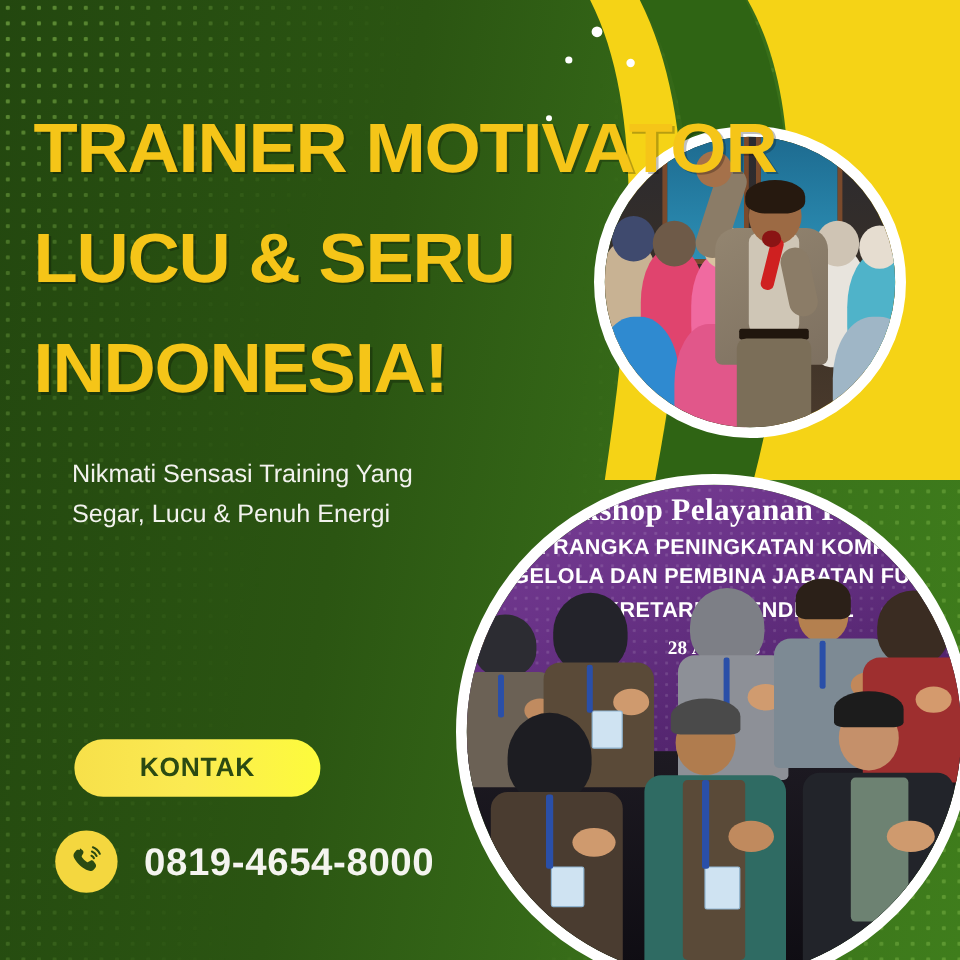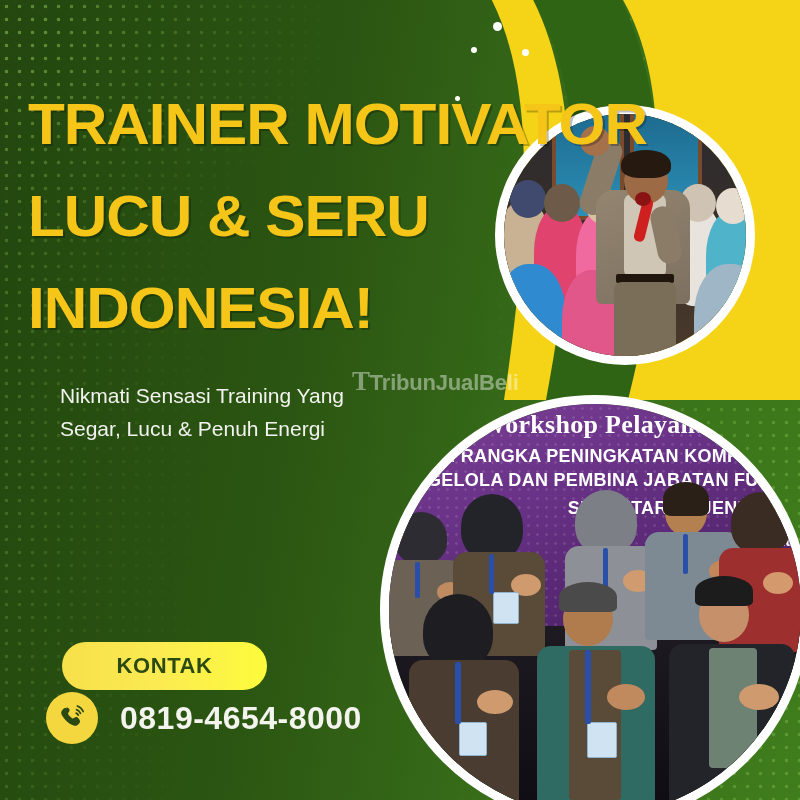--- a/index.html
+++ b/index.html
@@ -58,21 +58,21 @@
   .trainer-legs{position:absolute;background:#7b6e58;border-radius:8px;}
   .mic{position:absolute;background:#cf2020;border-radius:5px;}
   .belt{position:absolute;background:#20160d;border-radius:2px;}
 
   
   .banner{position:absolute;left:0;right:0;top:0;height:58%;
     background:linear-gradient(160deg,#7a3f96 0%,#6a3388 35%,#52246d 75%,#3d1a52 100%);}
   .banner-speck{position:absolute;inset:0;
     background-image:radial-gradient(circle, rgba(255,255,255,.22) 1px, rgba(0,0,0,0) 1.6px);
     background-size:9px 9px;opacity:.55;}
-  .b-txt{position:absolute;left:0;right:0;text-align:right;color:#fff;white-space:nowrap;
+  .b-txt{position:absolute;left:0;right:0;text-align:center;color:#fff;white-space:nowrap;
     font-family:"Liberation Sans", sans-serif;letter-spacing:.3px;}
   .b-title{font-family:"Liberation Serif", serif;font-weight:700;}
   .floor{position:absolute;left:0;right:0;bottom:0;height:46%;background:linear-gradient(180deg,#1d1a22,#0e0c12);}
   .person{position:absolute;}
   .p-head{position:absolute;border-radius:50%;}
   .p-hijab{position:absolute;border-radius:50% 50% 42% 42%;}
   .p-body{position:absolute;border-radius:14px 14px 4px 4px;}
   .p-hand{position:absolute;border-radius:50%;}
   .lanyard{position:absolute;background:#2a4fa8;border-radius:2px;}
   .badge{position:absolute;background:#cfe3f2;border-radius:2px;border:1px solid #8fb4d0;}
@@ -100,21 +100,21 @@
     transform-origin:left center;
     text-shadow:2px 2px 0 rgba(0,0,0,.25);
     font-family:"Liberation Sans", sans-serif;
     white-space:nowrap;
   }
   .subhead{
     position:absolute;left:60px;top:380px;width:330px;
     color:#f2f2ee;font-size:21px;line-height:1.55;font-weight:300;
   }
   .kontak-btn{
-    position:absolute;left:62px;top:642px;
+    position:absolute;left:62px;top:616px;
     width:205px;height:48px;border-radius:26px;
     background:linear-gradient(90deg,#f7e04a 0%,#fbea52 45%,#fdfb3c 100%);
     display:flex;align-items:center;justify-content:center;
     color:#2b4a12;font-size:22px;font-weight:700;letter-spacing:.6px;
     cursor:pointer;border:none;
   }
   .phone-row{position:absolute;left:46px;top:692px;display:flex;align-items:center;gap:22px;}
   .phone-ic{width:52px;height:52px;border-radius:50%;background:#f4d73f;display:flex;align-items:center;justify-content:center;}
   .phone-num{color:#f4f4ef;font-size:32px;font-weight:700;letter-spacing:.5px;}
 </style>
@@ -242,23 +242,20 @@
       <div class="trainer-head" style="left:120px;top:42px;width:44px;height:48px;"></div>
       <div class="trainer-hair" style="left:117px;top:36px;width:50px;height:28px;"></div>
       <div class="trainer-arm" style="left:150px;top:92px;width:24px;height:58px;transform:rotate(-12deg);"></div>
       <div class="mic" style="left:134px;top:84px;width:11px;height:44px;transform:rotate(14deg);"></div>
       <div class="mic" style="left:131px;top:78px;width:16px;height:14px;border-radius:50%;background:#8a1414;"></div>
       <div class="belt" style="left:112px;top:160px;width:58px;height:9px;"></div>
       <div class="trainer-legs" style="left:110px;top:168px;width:62px;height:96px;"></div>
     </div>
   </div>
 
-  <div class="watermark">
-    <span class="wm-t">T</span><span>TribunJualBeli</span>
-  </div>
 
   <div class="headline">
     <div class="hl-line">TRAINER MOTIVATOR</div>
     <div class="hl-line">LUCU &amp; SERU</div>
     <div class="hl-line">INDONESIA!</div>
   </div>
 
   <div class="subhead">
     <div>Nikmati Sensasi Training Yang</div>
     <div>Segar, Lucu &amp; Penuh Energi</div>

